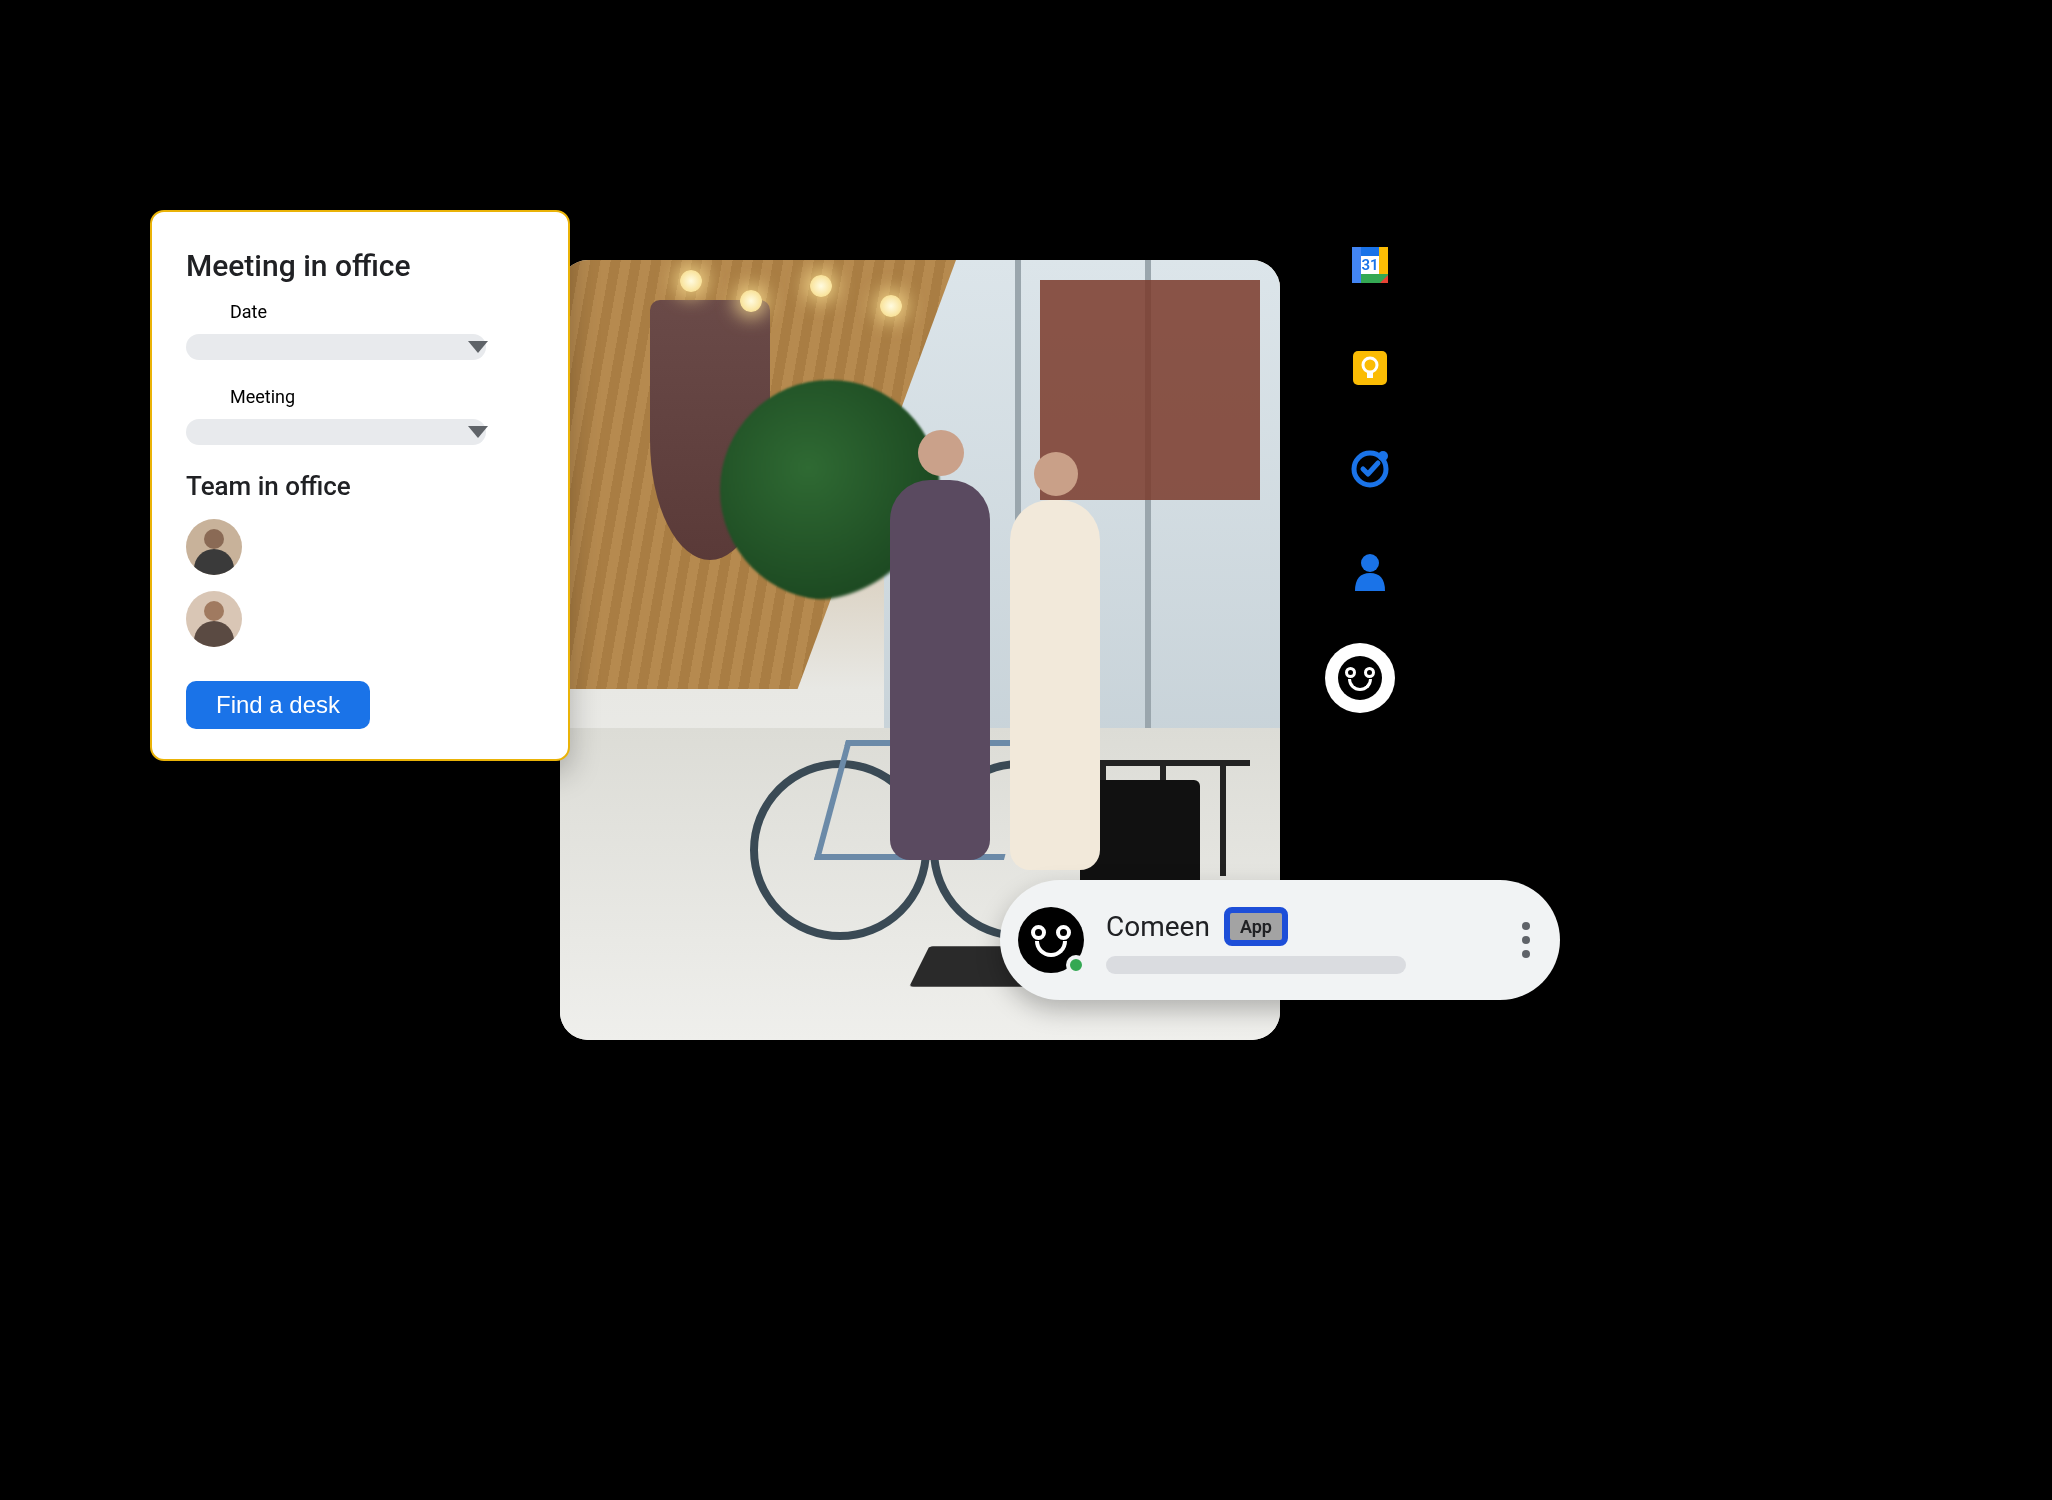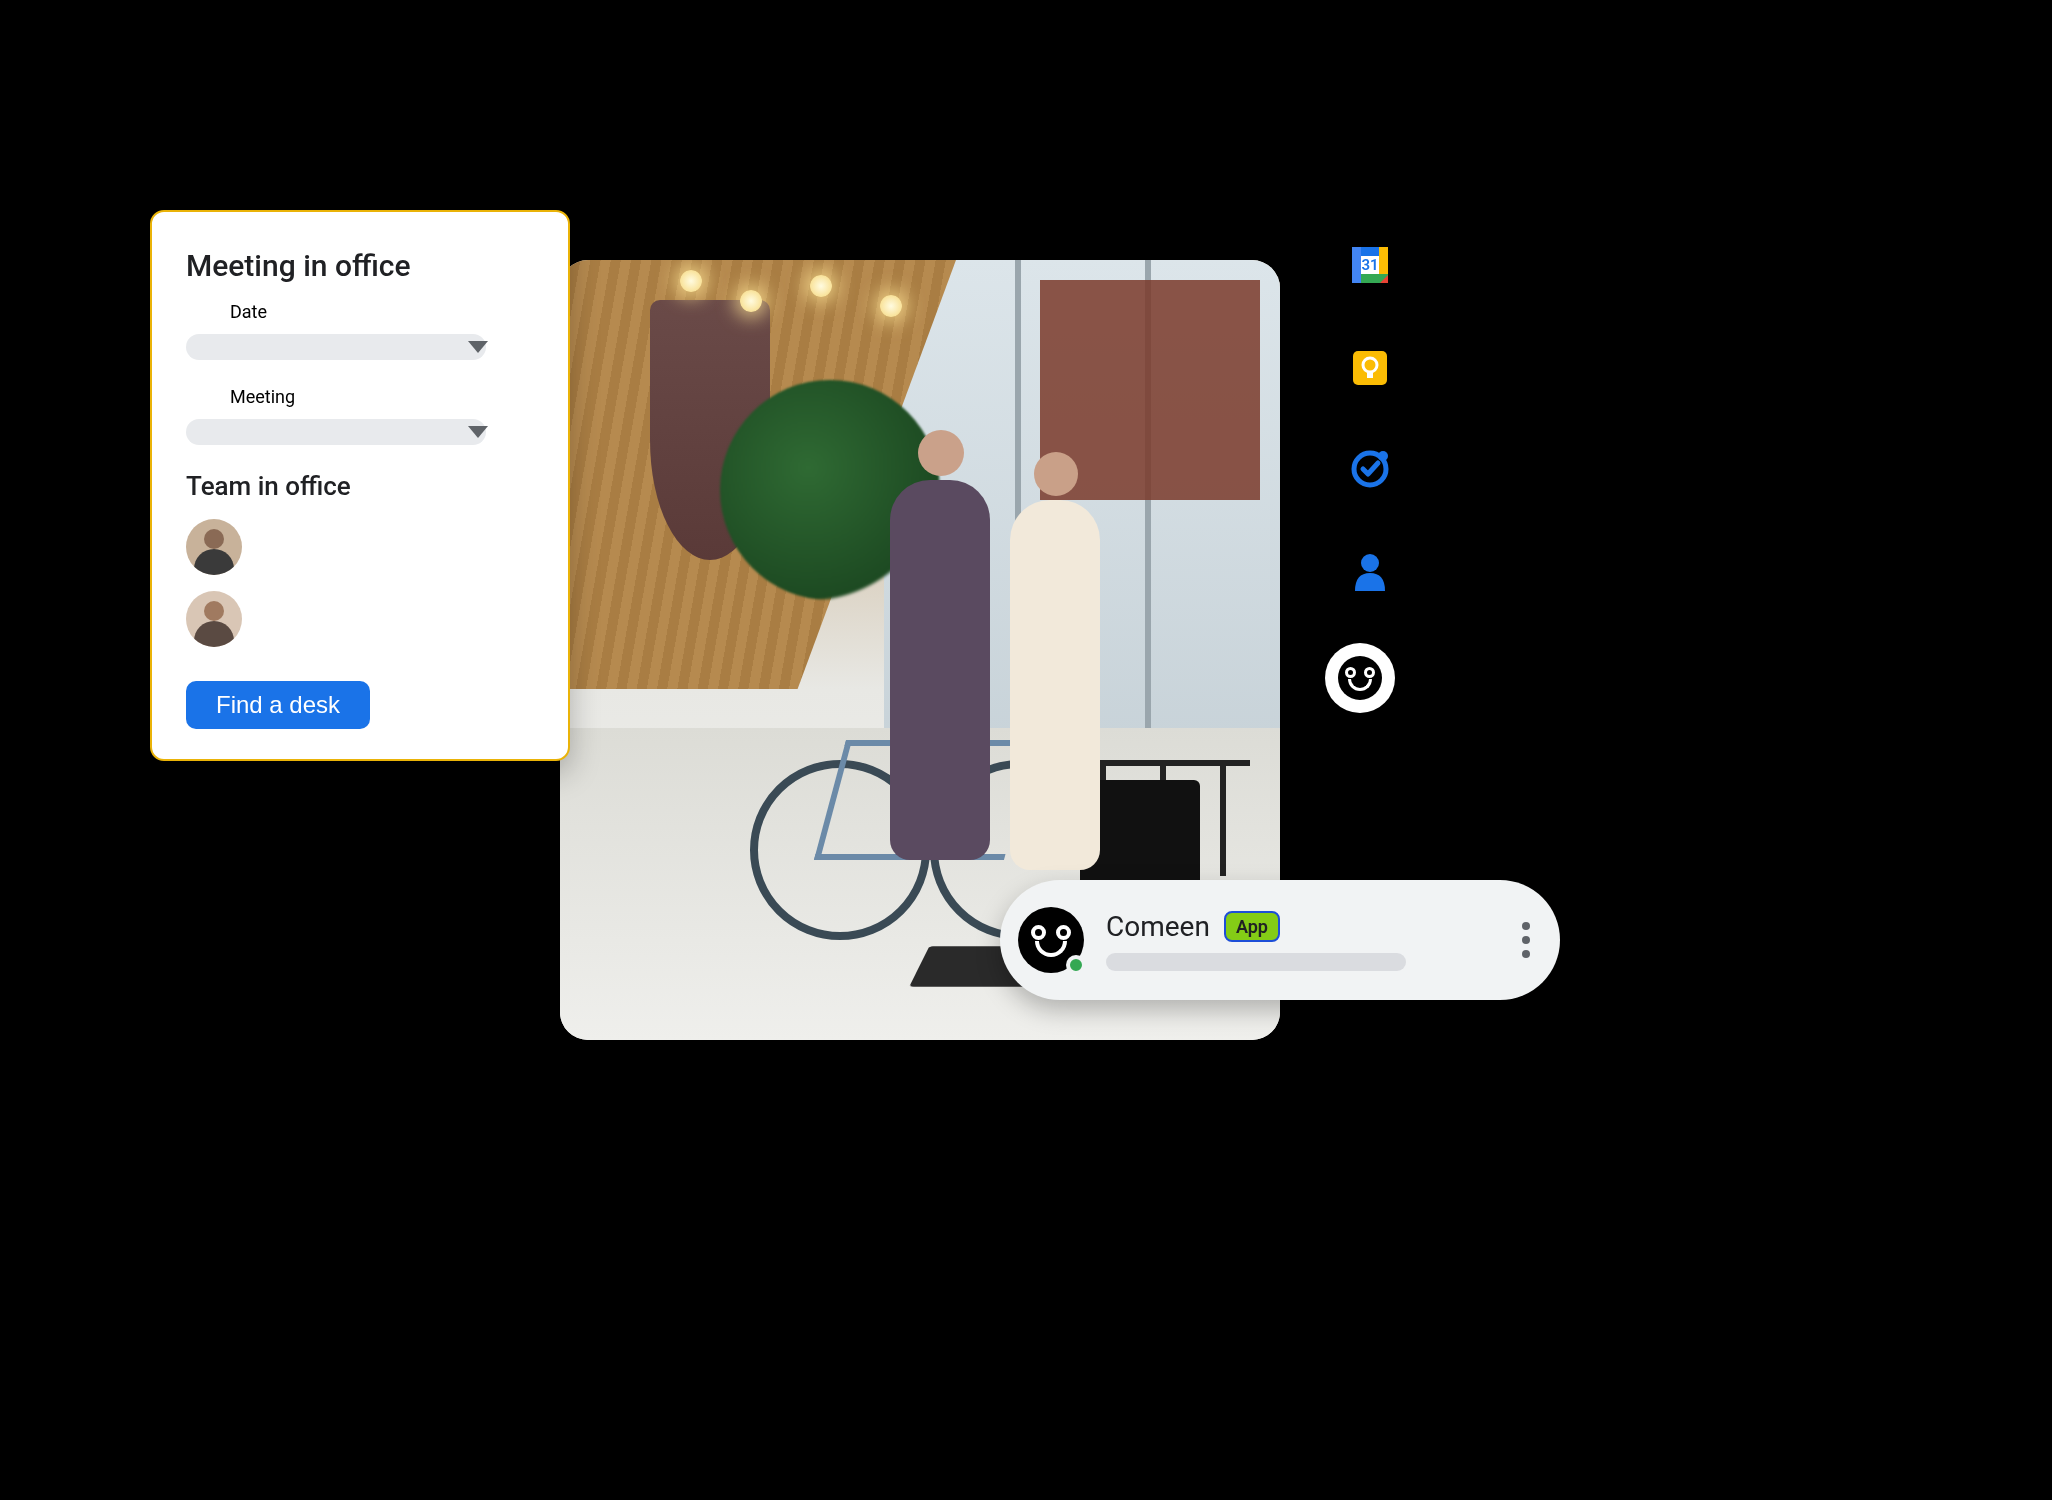--- a/index.html
+++ b/index.html
@@ -123,21 +123,21 @@
     width:560px; height:120px;
     background:#f1f3f4; border-radius:60px;
     display:flex; align-items:center; padding:0 30px 0 18px;
     box-shadow:0 10px 24px rgba(0,0,0,.25);
   }
   .chatpill .app-avatar{position:relative;width:66px;height:66px;border-radius:50%;background:#000;flex:none;display:flex;align-items:center;justify-content:center;}
   .chatpill .presence{position:absolute;right:-2px;bottom:-2px;width:20px;height:20px;border-radius:50%;background:#34a853;border:4px solid #f1f3f4;}
   .chatpill .col{margin-left:22px;flex:1;}
   .chatpill .row1{display:flex;align-items:center;gap:14px;}
   .chatpill .name{font-size:28px;color:#202124;}
-  .badge{font-size:18px;font-weight:600;color:#202124;background:#84cc16;border:2px solid #1d4ed8;border-radius:8px;padding:3px 10px;}
+  .badge{font-size:18px;font-weight:600;color:#202124;background:#a3a3a3;border:6px solid #1d4ed8;border-radius:8px;padding:3px 10px;}
   .chatpill .msg{height:18px;width:300px;border-radius:9px;background:#dadce0;margin-top:10px;}
   .kebab{width:8px;height:8px;border-radius:50%;background:#5f6368;box-shadow:0 -14px 0 #5f6368,0 14px 0 #5f6368;margin-left:auto;}
 
   
   .glyph{position:relative;width:30px;height:22px;}
   .glyph .eye{position:absolute;top:0;width:11px;height:11px;border:3px solid #fff;border-radius:50%;}
   .glyph .eye.l{left:0;} .glyph .eye.r{right:0;}
   .glyph .smile{position:absolute;left:3px;bottom:-2px;width:24px;height:12px;border:3px solid #fff;border-top:none;border-radius:0 0 24px 24px;}
   .chatpill .glyph{width:40px;height:30px;}
   .chatpill .glyph .eye{width:15px;height:15px;border-width:4px;}

